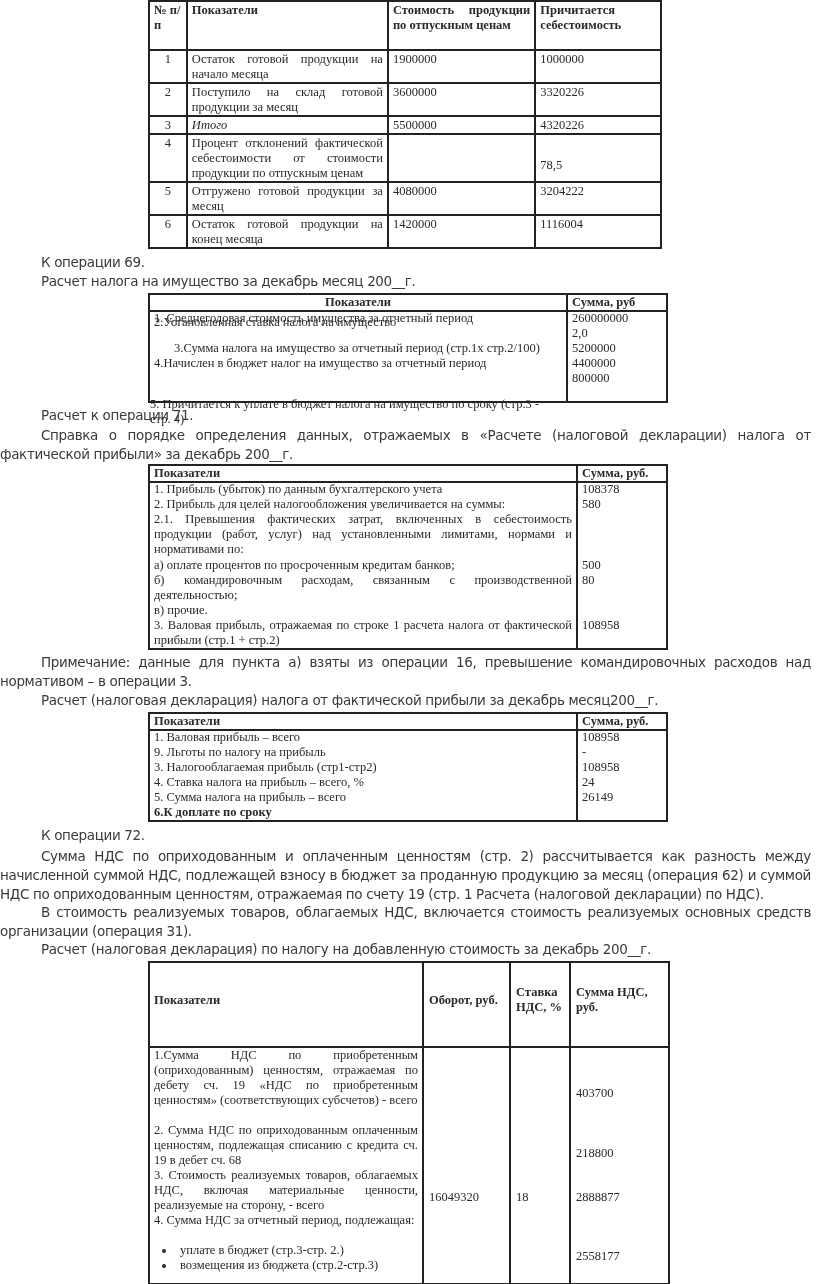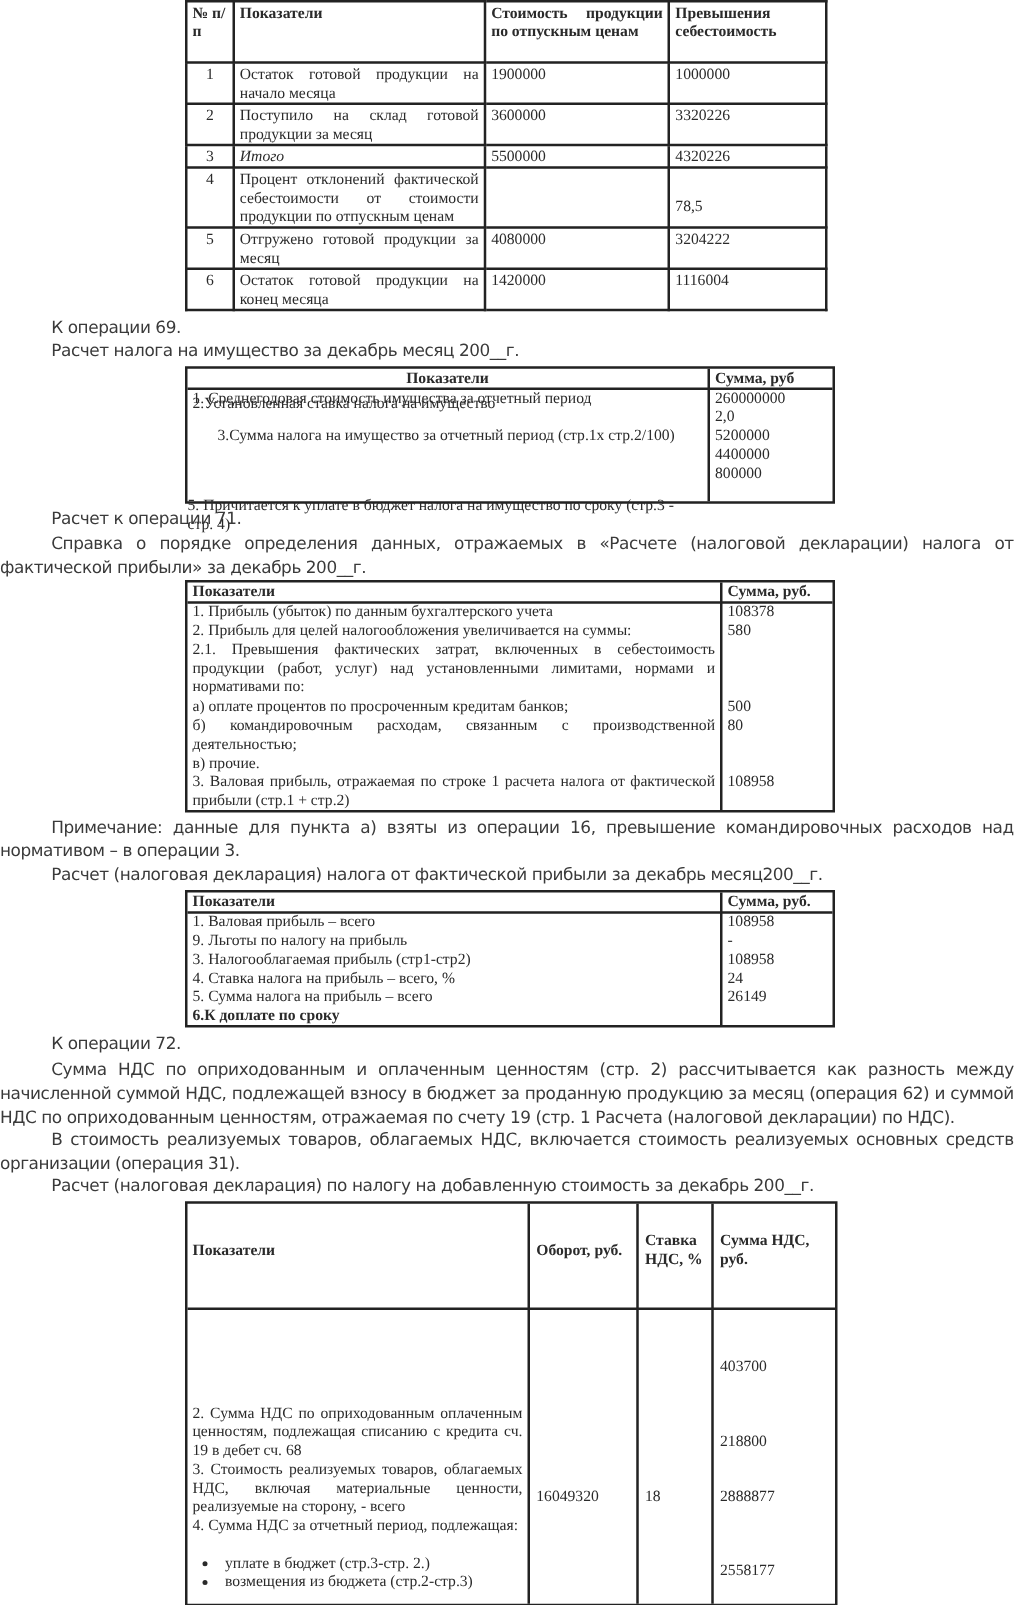--- a/index.html
+++ b/index.html
@@ -29,21 +29,21 @@
       <col style="width:38px">
       <col style="width:202px">
       <col style="width:148px">
       <col style="width:126px">
     </colgroup>
   <tbody>
       <tr>
     <th style="height:46px">№ п/п</th>
     <th>Показатели</th>
     <th class="just">Стоимость продукции по отпускным ценам</th>
-    <th>Превышения себестоимость</th>
+    <th>Причитается себестоимость</th>
   </tr>
   <tr>
     <td class="center">1</td>
     <td class="just">Остаток готовой продукции на начало месяца</td>
     <td>1900000</td>
     <td>1000000</td>
   </tr>
   <tr>
     <td class="center">2</td>
     <td class="just">Поступило на склад готовой продукции за месяц</td>
@@ -84,20 +84,21 @@
   <div class="abs vl" style="left:416px; top:0; height:106px;"></div>
   <div class="abs bb" style="left:0; top:0; width:516px; height:15px;"></div>
   <div class="abs bold center" style="left:0; top:0; width:416px; line-height:15px;">Показатели</div>
   <div class="abs bold" style="left:422px; top:0; line-height:15px;">Сумма, руб</div>
   <div class="abs" style="left:4px; top:16px; width:410px; line-height:15px;">1. Среднегодовая стоимость имущества за отчетный период</div>
   <div class="abs" style="left:422px; top:16px; line-height:15px;">260000000</div>
   <div class="abs" style="left:4px; top:20px; width:410px; line-height:15px;">2.Установленная ставка налога на имущество</div>
   <div class="abs" style="left:422px; top:31px; line-height:15px;">2,0</div>
   <div class="abs" style="left:4px; top:46px; width:410px; line-height:15px;margin-left:20px;">3.Сумма налога на имущество за отчетный период (стр.1х стр.2/100)</div>
   <div class="abs" style="left:422px; top:46px; line-height:15px;">5200000</div>
+  <div class="abs" style="left:4px; top:61px; width:410px; line-height:15px;">4.Начислен в бюджет налог на имущество за отчетный период</div>
   <div class="abs" style="left:422px; top:61px; line-height:15px;">4400000</div>
   <div class="abs" style="left:0; top:76px; width:395px; line-height:15px;margin-top:26px;">5. Причитается к уплате в бюджет налога на имущество по сроку (стр.3 - стр. 4)</div>
   <div class="abs" style="left:422px; top:76px; line-height:15px;">800000</div>
 </div>
 
 <div class="para" style="left:41px; top:406px;">Расчет к операции 71.</div>
 <div class="para indent" style="left:0px; top:426px; width:811px;">Справка о порядке определения данных, отражаемых в «Расчете (налоговой декларации) налога от фактической прибыли» за декабрь 200__г.</div>
 
 <div class="abs box" style="left:148px; top:464px; width:516px; height:182px; font-family:'Liberation Serif', serif; font-size:12.5px; color:#2a2a2a;">
   <div class="abs vl" style="left:426px; top:0; height:182px;"></div>
@@ -149,20 +150,21 @@
   <div class="abs vl" style="left:272px; top:0; height:320px;"></div>
   <div class="abs vl" style="left:359px; top:0; height:320px;"></div>
   <div class="abs vl" style="left:419px; top:0; height:320px;"></div>
   <div class="abs bb" style="left:0; top:0; width:518px; height:83px;"></div>
 
   <div class="abs bold" style="left:4px; top:30px; line-height:15px;">Показатели</div>
   <div class="abs bold" style="left:279px; top:30px; line-height:15px;">Оборот, руб.</div>
   <div class="abs bold" style="left:366px; top:22px; width:50px; line-height:15px;">Ставка НДС, %</div>
   <div class="abs bold" style="left:426px; top:22px; width:88px; line-height:15px;">Сумма НДС, руб.</div>
 
+  <div class="abs just" style="left:4px; top:85px; width:264px; line-height:15px;">1.Сумма НДС по приобретенным (оприходованным) ценностям, отражаемая по дебету сч. 19 «НДС по приобретенным ценностям» (соответствующих субсчетов) - всего</div>
   <div class="abs" style="left:426px; top:123px; line-height:15px;">403700</div>
 
   <div class="abs just" style="left:4px; top:160px; width:264px; line-height:15px;">2. Сумма НДС по оприходованным оплаченным ценностям, подлежащая списанию с кредита сч. 19 в дебет сч. 68</div>
   <div class="abs" style="left:426px; top:183px; line-height:15px;">218800</div>
 
   <div class="abs just" style="left:4px; top:205px; width:264px; line-height:15px;">3. Стоимость реализуемых товаров, облагаемых НДС, включая материальные ценности, реализуемые на сторону, - всего</div>
   <div class="abs" style="left:279px; top:227px; line-height:15px;">16049320</div>
   <div class="abs" style="left:366px; top:227px; line-height:15px;">18</div>
   <div class="abs" style="left:426px; top:227px; line-height:15px;">2888877</div>
 

